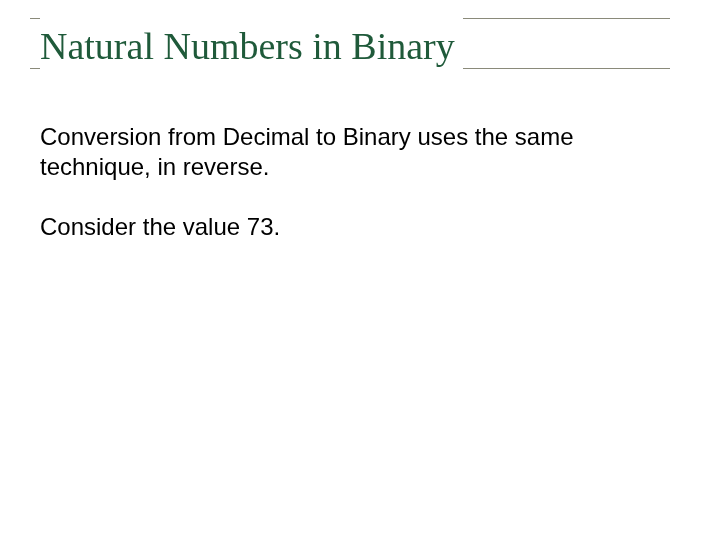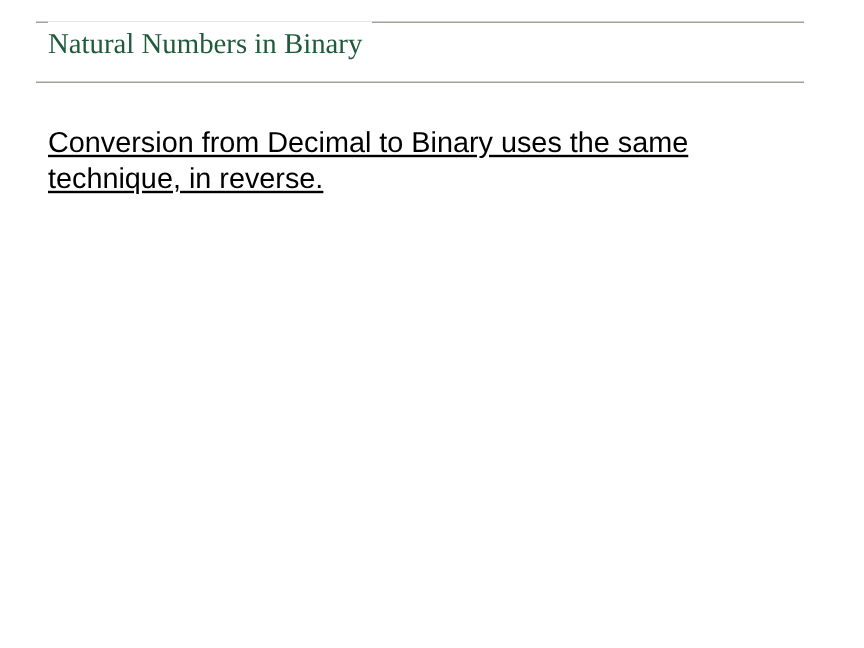--- a/index.html
+++ b/index.html
@@ -22,21 +22,21 @@
     .rule-top {
       position: absolute;
       top: 0;
       left: 0;
       right: 20px;
       height: 1px;
       background: #8a8a7a;
     }
     .title {
       font-family: "Times New Roman", Times, serif;
-      font-size: 24px;
+      font-size: 38px;
       color: #1f5a3a;
       background: #ffffff;
       display: inline-block;
       padding: 6px 8px 6px 0;
       margin-left: 10px;
       position: relative;
       z-index: 1;
       font-weight: normal;
     }
     .rule-bottom {
@@ -44,21 +44,20 @@
       top: 50px;
       left: 0;
       right: 20px;
       height: 1px;
       background: #8a8a7a;
       z-index: 0;
     }
     .content {
       padding-left: 8px;
       padding-right: 40px;
-      text-decoration: underline;
     }
     .para {
       font-size: 24px;
       color: #000000;
       line-height: 1.25;
       margin-bottom: 30px;
       padding-left: 2px;
       text-indent: -0px;
     }
   </style>
@@ -68,13 +67,16 @@
 <div class="title-wrap">
   <div class="rule-top"></div>
   <h1 class="title">Natural Numbers in Binary</h1>
   <div class="rule-bottom"></div>
 </div>
 
 <div class="content">
   <p class="para">
     <span>Conversion from Decimal to Binary uses the same technique, in reverse.</span>
   </p>
+  <p class="para">
+    <span>Consider the value 73.</span>
+  </p>
 </div>
 
 </body></html>

